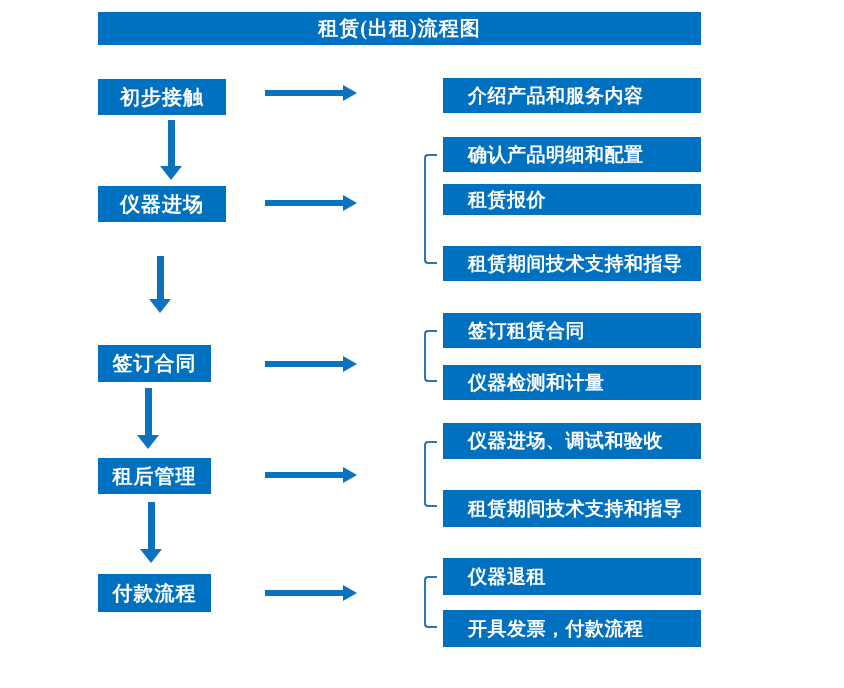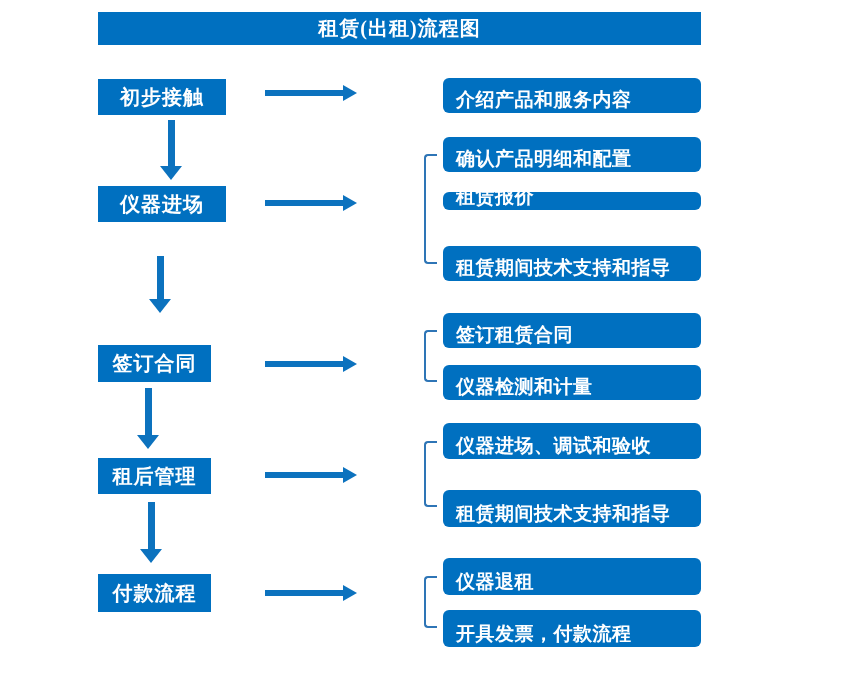--- a/index.html
+++ b/index.html
@@ -13,22 +13,22 @@
     display:flex;align-items:center;justify-content:center;
     font-size:20px;font-weight:bold;letter-spacing:1px;
   }
   .step{
     position:absolute;background:var(--primary);color:var(--text);
     display:flex;align-items:center;justify-content:center;
     font-size:20px;font-weight:bold;letter-spacing:1px;
   }
   .out{
     position:absolute;left:443px;width:258px;background:var(--primary);color:var(--text);
-    display:flex;align-items:flex-end;box-sizing:border-box;padding-left:13px;
-    font-size:19px;font-weight:bold;letter-spacing:0.5px;white-space:nowrap;border-radius:6px;
+    display:flex;align-items:center;box-sizing:border-box;padding-left:25px;
+    font-size:19px;font-weight:bold;letter-spacing:0.5px;white-space:nowrap;
   }
   .harrow{position:absolute;width:92px;height:16px;display:flex;align-items:center;}
   .hshaft{width:78px;height:6px;background:var(--arrow);}
   .hhead{width:0;height:0;border-left:14px solid var(--arrow);border-top:8px solid transparent;border-bottom:8px solid transparent;}
   .varrow{position:absolute;width:22px;display:flex;flex-direction:column;align-items:center;}
   .vshaft{width:7px;background:var(--arrow);flex:1;}
   .vhead{width:0;height:0;border-top:14px solid var(--arrow);border-left:11px solid transparent;border-right:11px solid transparent;}
   .bracket{
     position:absolute;width:13px;box-sizing:border-box;
     border:2px solid var(--bracket);border-right:none;
@@ -103,21 +103,21 @@
   <div class="bracket" style="left:424px;top:441px;height:66px"></div>
   <div class="bracket" style="left:424px;top:576px;height:52px"></div>
 
   <div class="out" style="top:78px;height:35px">
       <span>介绍产品和服务内容</span>
     </div>
 
   <div class="out" style="top:137px;height:35px">
       <span>确认产品明细和配置</span>
     </div>
-  <div class="out" style="top:192px;height:18px">
+  <div class="out" style="top:184px;height:31px">
       <span>租赁报价</span>
     </div>
   <div class="out" style="top:246px;height:35px">
       <span>租赁期间技术支持和指导</span>
     </div>
 
   <div class="out" style="top:313px;height:35px">
       <span>签订租赁合同</span>
     </div>
   <div class="out" style="top:365px;height:35px">

